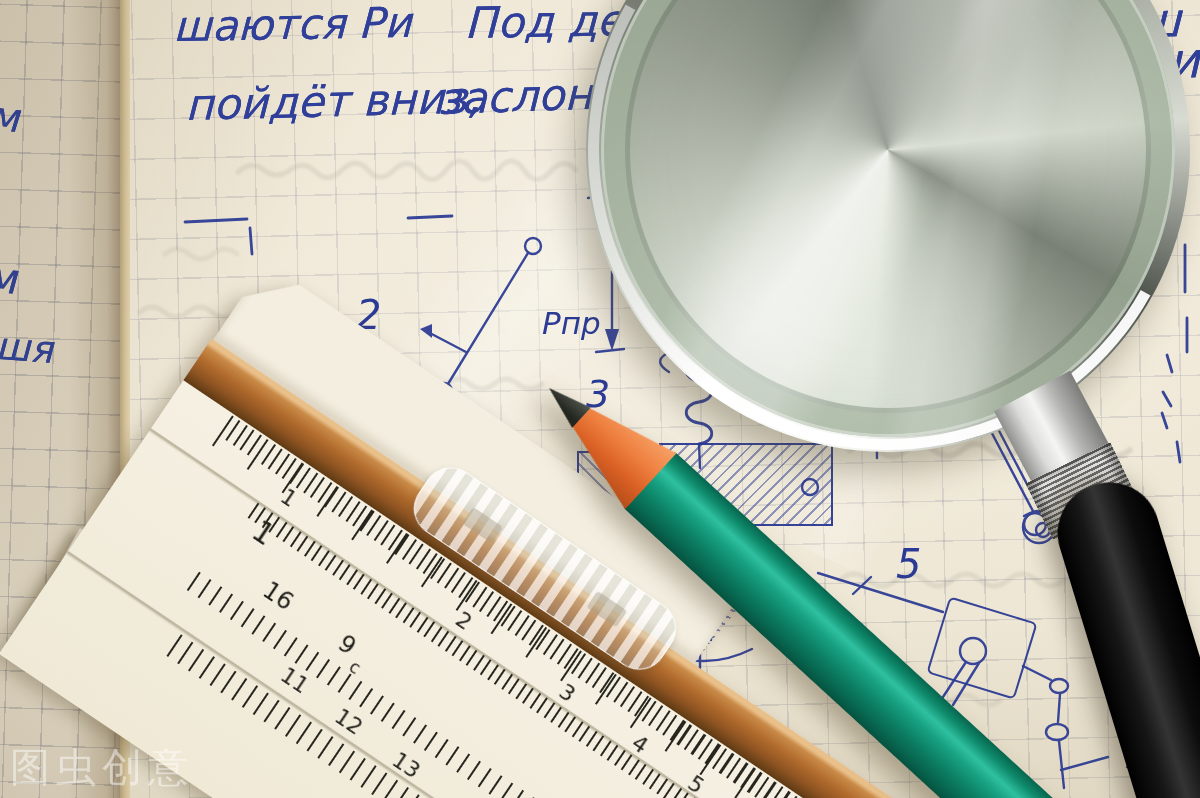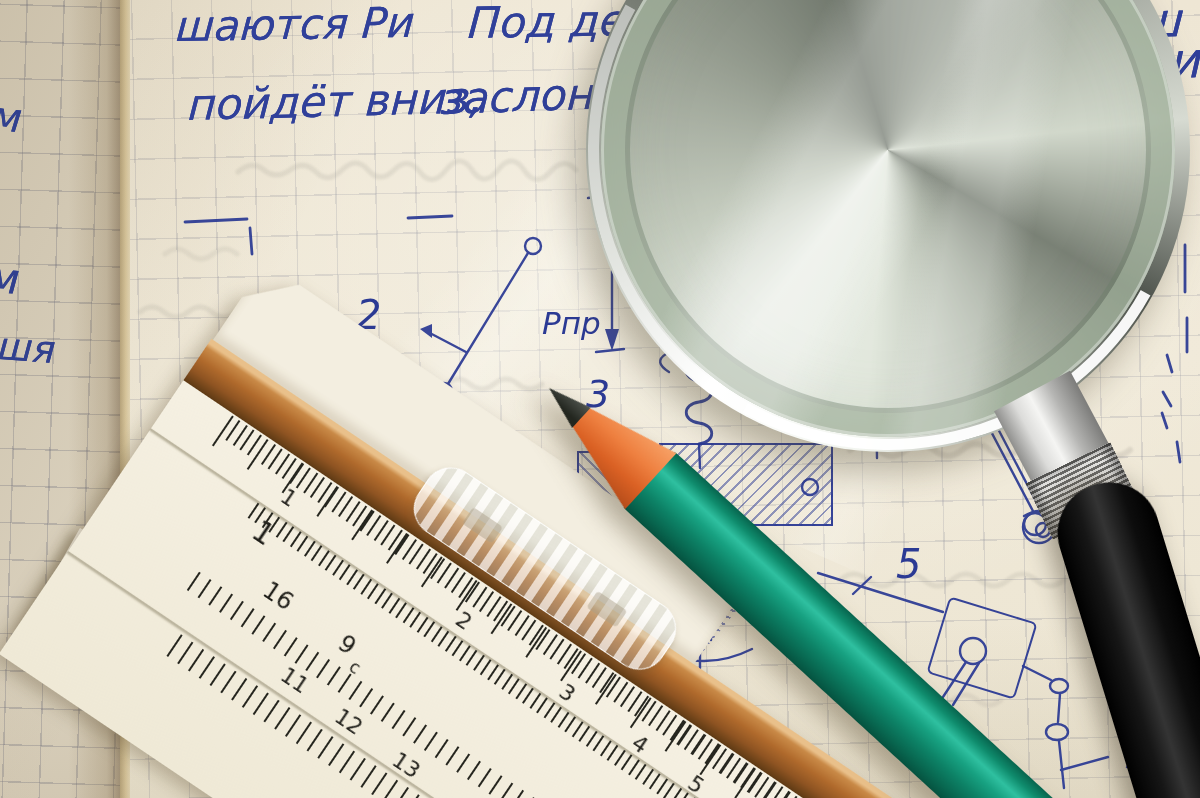--- a/index.html
+++ b/index.html
@@ -325,13 +325,14 @@
   <div id="collar"></div>
   <div id="knurl"></div>
   <div id="handle"></div>
 
   <div id="pencil">
     <div id="p-body"></div>
     <div id="p-wood"></div>
     <div id="p-tip"></div>
   </div>
 
+  <div id="watermark">图虫创意</div>
 </div>
 
 </body></html>

